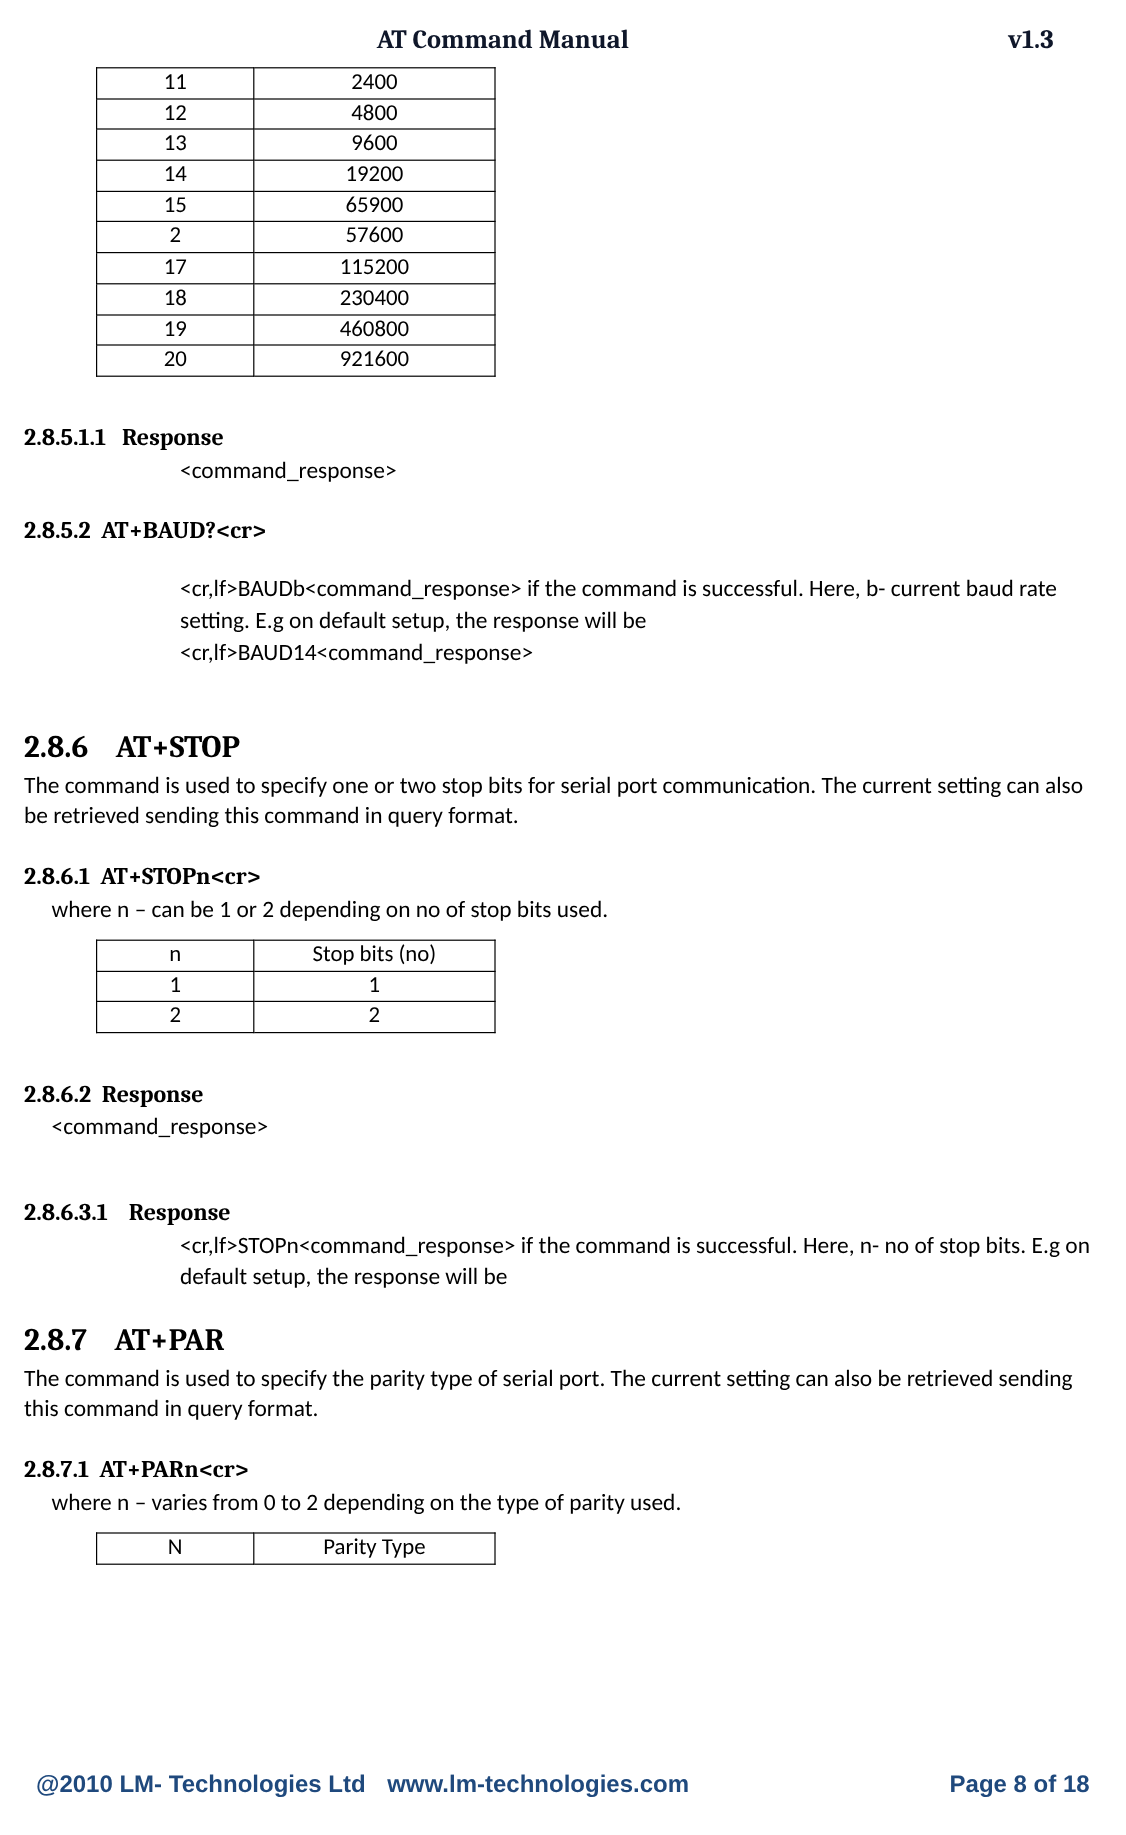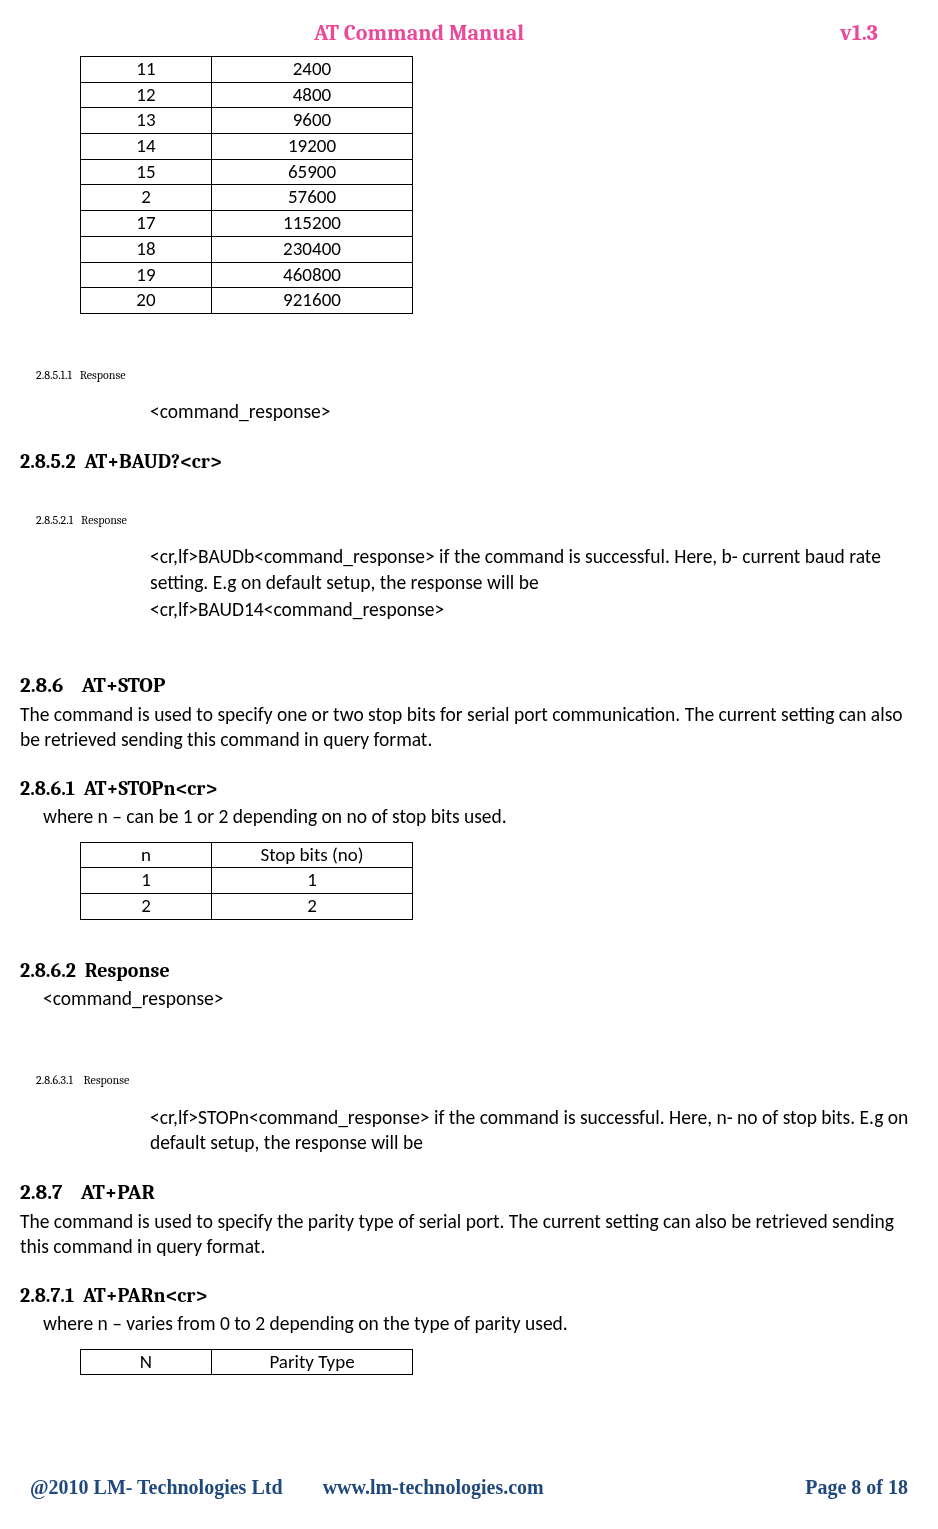--- a/index.html
+++ b/index.html
@@ -17,21 +17,21 @@
     position: relative;
     display: flex;
     flex-direction: column;
   }
   .header-row {
     display: flex;
     justify-content: space-between;
     font-family: Cambria, "Times New Roman", serif;
     font-weight: bold;
     font-size: 22px;
-    color: #ec4899;
+    color: #0f172a;
     padding: 0 40px 10px 40px;
   }
   .header-title { flex: 1; text-align: center; }
   .header-version { width: 100px; text-align: right; }
   .content {
     flex: 1;
     padding: 0 0px 0 0px;
     font-size: 19px;
     line-height: 1.3;
   }
@@ -43,50 +43,50 @@
     border: 1px solid #000;
     text-align: center;
     padding: 0 0;
     font-size: 19px;
     font-weight: normal;
   }
   .col-small { width: 130px; }
   .col-medium { width: 200px; }
   h3.section {
     font-family: Cambria, "Times New Roman", serif;
-    font-size: 21px;
+    font-size: 26px;
     font-weight: bold;
     margin: 0;
   }
   h3.subsection {
     font-family: Cambria, "Times New Roman", serif;
     font-size: 20px;
     font-weight: bold;
     margin: 0;
   }
   h3.subsub {
     font-family: Cambria, "Times New Roman", serif;
-    font-size: 12px;
-    font-weight: normal;
-    margin: 16px;
+    font-size: 20px;
+    font-weight: bold;
+    margin: 0;
   }
   .num-label { display: inline-block; }
   .para {
     margin: 2px 0 2px 0;
     font-size: 19.5px;
   }
   .indent1 { margin-left: 23px; }
   .indent2 { margin-left: 130px; }
   .spacer-s { height: 10px; }
   .spacer-m { height: 22px; }
   .spacer-l { height: 38px; }
   .footer-row {
     display: flex;
     justify-content: space-between;
-    font-family: Liberation Serif, serif;
+    font-family: Liberation Sans, sans-serif;
     font-weight: bold;
     font-size: 20px;
     color: #1f497d;
     padding: 30px 10px 20px 10px;
   }
   .footer-left  { flex: 1; text-align: left; }
   .footer-mid   { flex: 1; text-align: left; }
   .footer-right { flex: 1; text-align: right; }
 </style>
 </head>
@@ -156,24 +156,20 @@
 
     <div class="spacer-m"></div>
 
     <h3 class="subsection">
       <span class="num-label">2.8.5.2</span>&nbsp;
       <span>AT+BAUD?&lt;cr&gt;</span>
     </h3>
 
     <div class="spacer-m"></div>
 
-    <h3 class="subsub">
-      <span class="num-label">2.8.5.2.1</span>&nbsp;&nbsp;
-      <span>Response</span>
-    </h3>
     <div class="para indent2">&lt;cr,lf&gt;BAUDb&lt;command_response&gt;  if the command is successful. Here, b- current baud rate setting. E.g on default setup, the response will be</div>
     <div class="para indent2">&lt;cr,lf&gt;BAUD14&lt;command_response&gt;</div>
 
     <div class="spacer-l"></div>
     <div class="spacer-s"></div>
 
     <h3 class="section">
       <span class="num-label">2.8.6</span>&nbsp;&nbsp;&nbsp;
       <span>AT+STOP</span>
     </h3>

